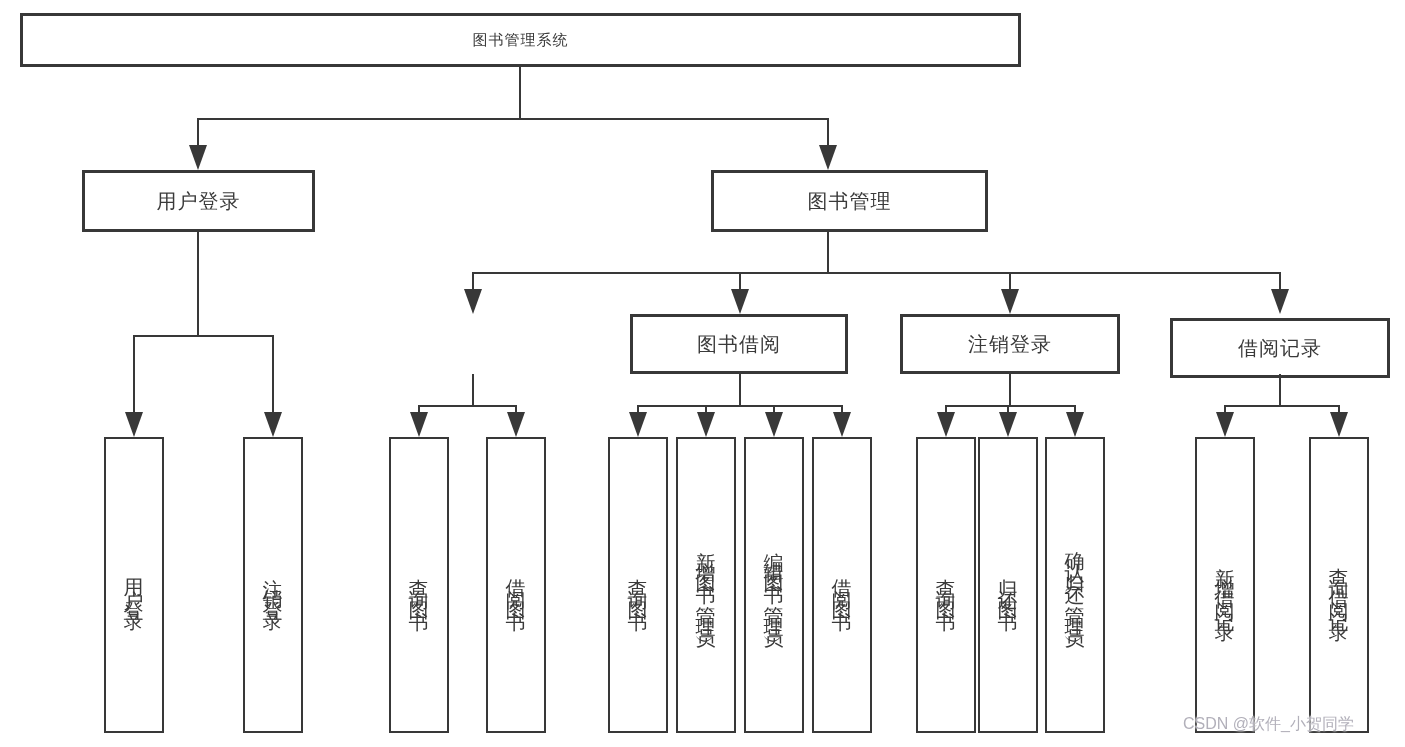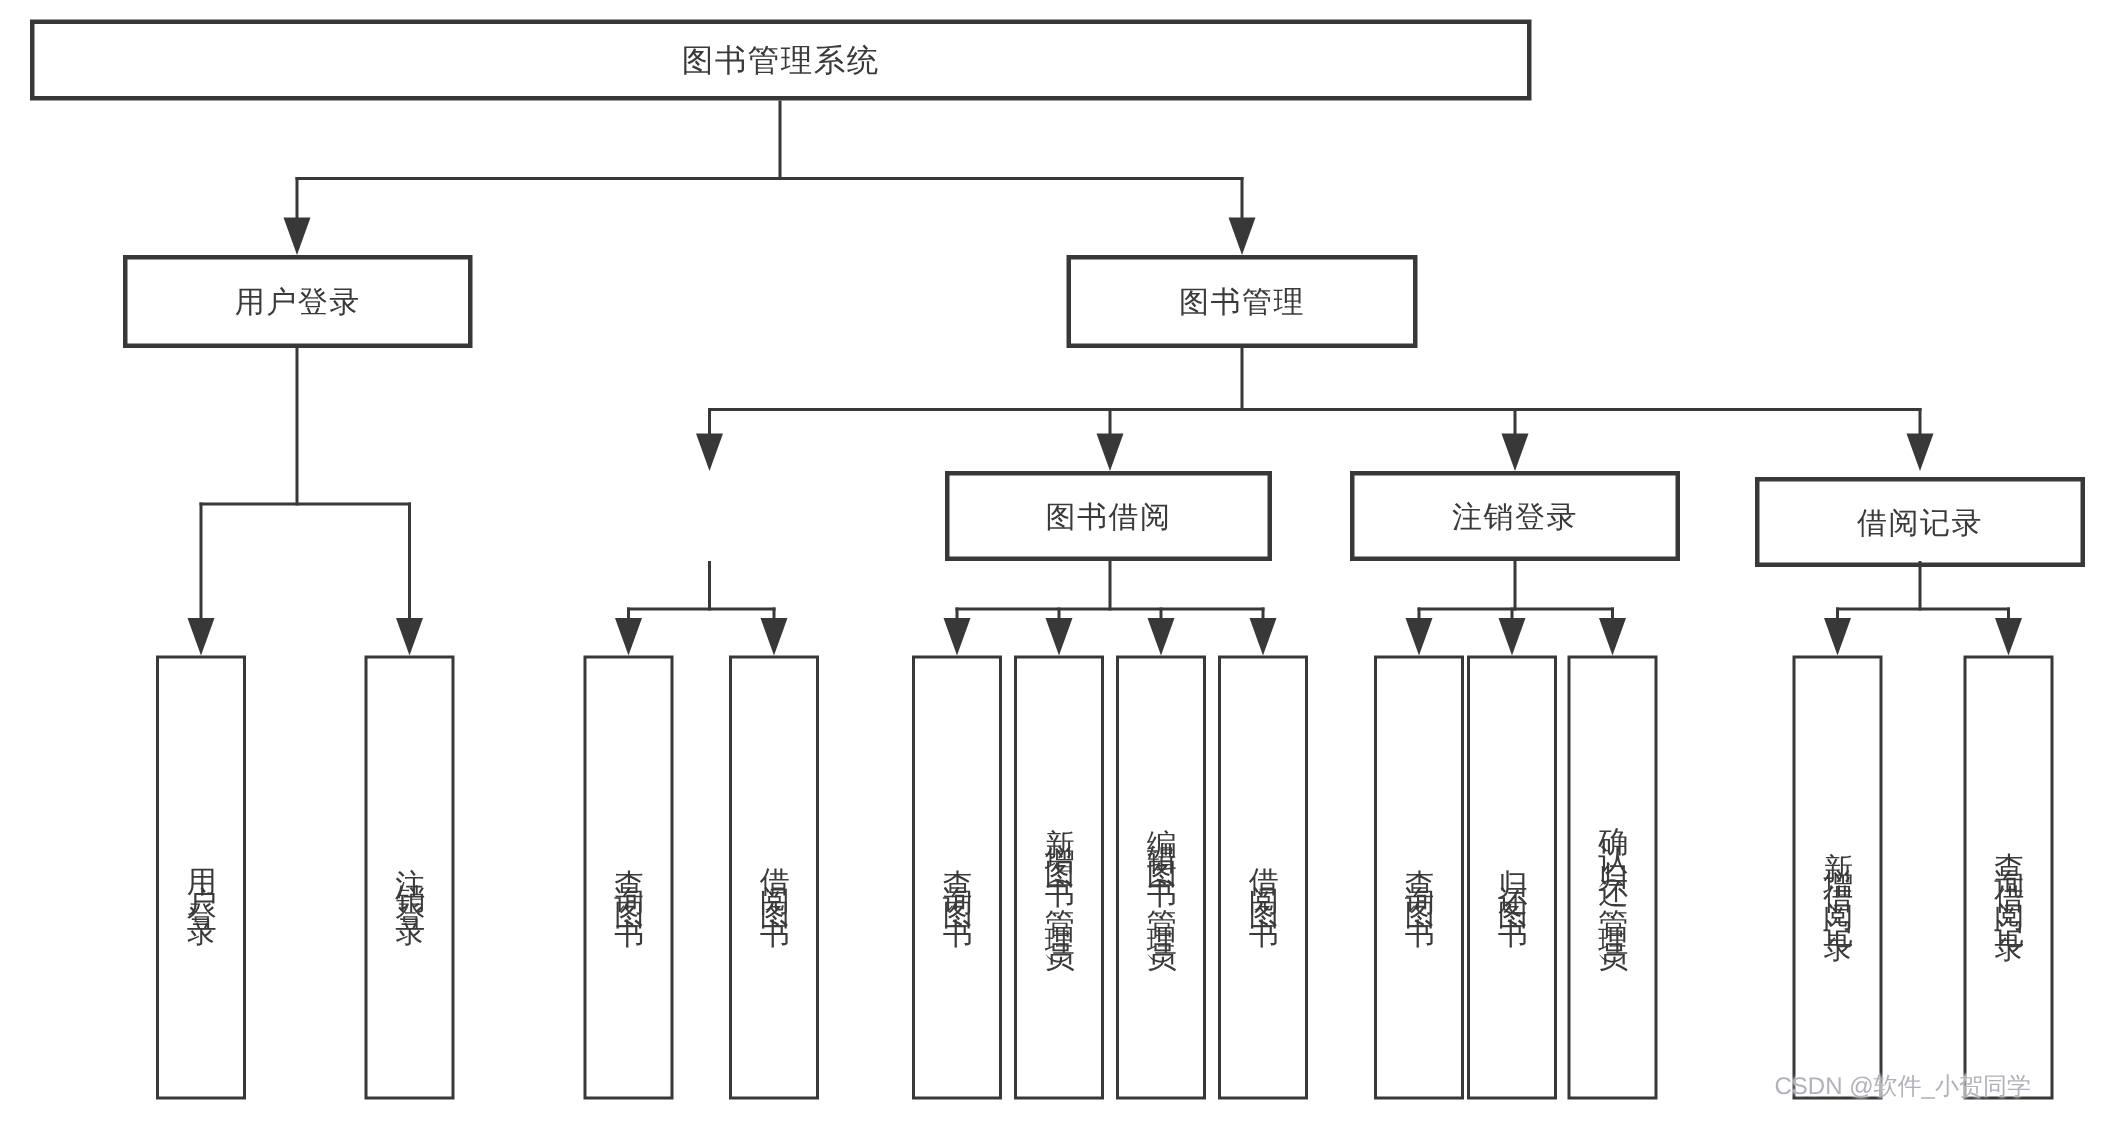--- a/index.html
+++ b/index.html
@@ -16,21 +16,21 @@
     position: absolute;
     box-sizing: border-box;
     background: #ffffff;
     border: 3px solid #383838;
     display: flex;
     align-items: center;
     justify-content: center;
     text-align: center;
     color: #3a3a3a;
   }
-  .box.root  { font-size: 21px; letter-spacing: 1px; }
+  .box.root  { font-size: 15px; letter-spacing: 1px; }
   .box.lvl   { font-size: 20px; letter-spacing: 1px; }
   .box.leaf  {
     border-width: 2px;
     font-size: 20px;
   }
   .leaf .vtext {
     writing-mode: vertical-rl;
     text-orientation: mixed;
     letter-spacing: 11px;
     line-height: 1;
@@ -61,21 +61,21 @@
 
 <div class="canvas">
 
   <div class="box root" style="left:20px;top:13px;width:1001px;height:54px">
     <span>图书管理系统</span>
   </div>
 
   <div class="box lvl" style="left:82px;top:170px;width:233px;height:62px">
     <span>用户登录</span>
   </div>
-  <div class="box lvl" style="left:711px;top:170px;width:234px;height:62px">
+  <div class="box lvl" style="left:711px;top:170px;width:277px;height:62px">
     <span>图书管理</span>
   </div>
 
   <div class="box lvl" style="left:630px;top:314px;width:218px;height:60px">
     <span>图书借阅</span>
   </div>
   <div class="box lvl" style="left:900px;top:314px;width:220px;height:60px">
     <span>注销登录</span>
   </div>
   <div class="box lvl" style="left:1170px;top:318px;width:220px;height:60px">

